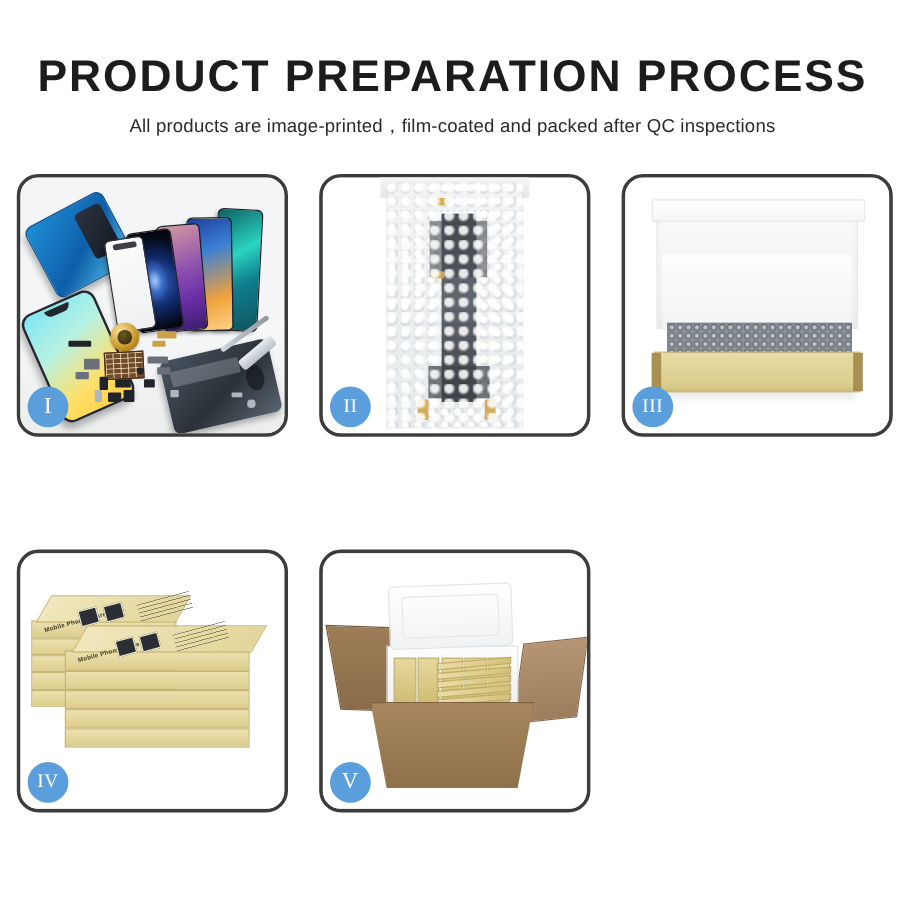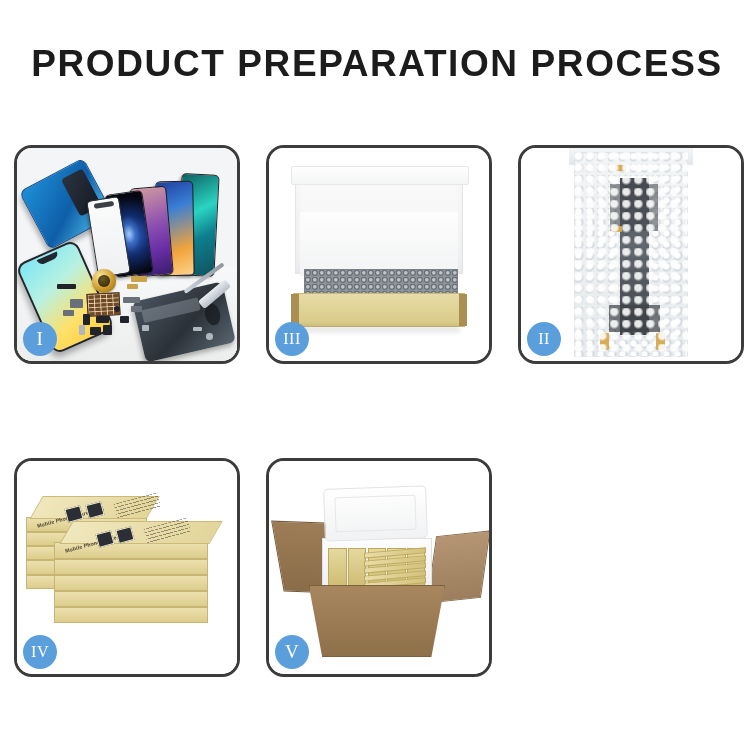--- a/index.html
+++ b/index.html
@@ -398,20 +398,21 @@
     position: absolute; background: rgba(126,100,72,.75);
   }
 </style>
 </head>
 <body>
 
 <div id="page">
 
   <div class="header">
     <div class="main-title">PRODUCT PREPARATION PROCESS</div>
+    <div class="sub-title">All products are image-printed，film-coated and packed after QC inspections</div>
   </div>
 
   <div class="grid">
 
     <div class="panel">
       <div class="panel-photo">
         <div class="p1-bg"></div>
         <div class="p1-floor"></div>
 
         <div class="blue-phone"></div>
@@ -450,44 +451,44 @@
         </div>
 
         <div class="tool"></div>
         <div class="tool2"></div>
       </div>
       <div class="badge">I</div>
     </div>
 
     <div class="panel">
       <div class="panel-photo">
-        <div class="p3-bg"></div>
-        <div class="lid-white"></div>
-        <div class="foam-fill"></div>
-        <div class="dark-foam"></div>
-        <div class="kraft-tray"></div>
-        <div class="tray-shadow"></div>
-      </div>
-      <div class="badge wide">III</div>
-    </div>
-
-    <div class="panel">
-      <div class="panel-photo">
         <div class="p2-bg"></div>
         <div class="bagtop"></div>
         <div class="bubblebag">
           <div class="inner-part"></div>
           <div class="tape" style="left:36%;top:6%;width:10%;height:3%"></div>
           <div class="tape" style="left:33%;top:36%;width:9%;height:3%"></div>
           <div class="tape" style="left:22%;bottom:3%;width:8%;height:8%"></div>
           <div class="tape" style="right:20%;bottom:3%;width:8%;height:8%"></div>
         </div>
         <div class="bubble-overlay"></div>
       </div>
       <div class="badge wide">II</div>
+    </div>
+
+    <div class="panel">
+      <div class="panel-photo">
+        <div class="p3-bg"></div>
+        <div class="lid-white"></div>
+        <div class="foam-fill"></div>
+        <div class="dark-foam"></div>
+        <div class="kraft-tray"></div>
+        <div class="tray-shadow"></div>
+      </div>
+      <div class="badge wide">III</div>
     </div>
 
     <div class="panel">
       <div class="panel-photo">
         <div class="p4-bg"></div>
         <div class="stackwrap">
 
           <div class="sbox" style="left:0%;top:22%;width:60%;height:8%"></div>
           <div class="sbox" style="left:0%;top:30%;width:60%;height:8%"></div>
           <div class="sbox" style="left:0%;top:38%;width:60%;height:8%"></div>

